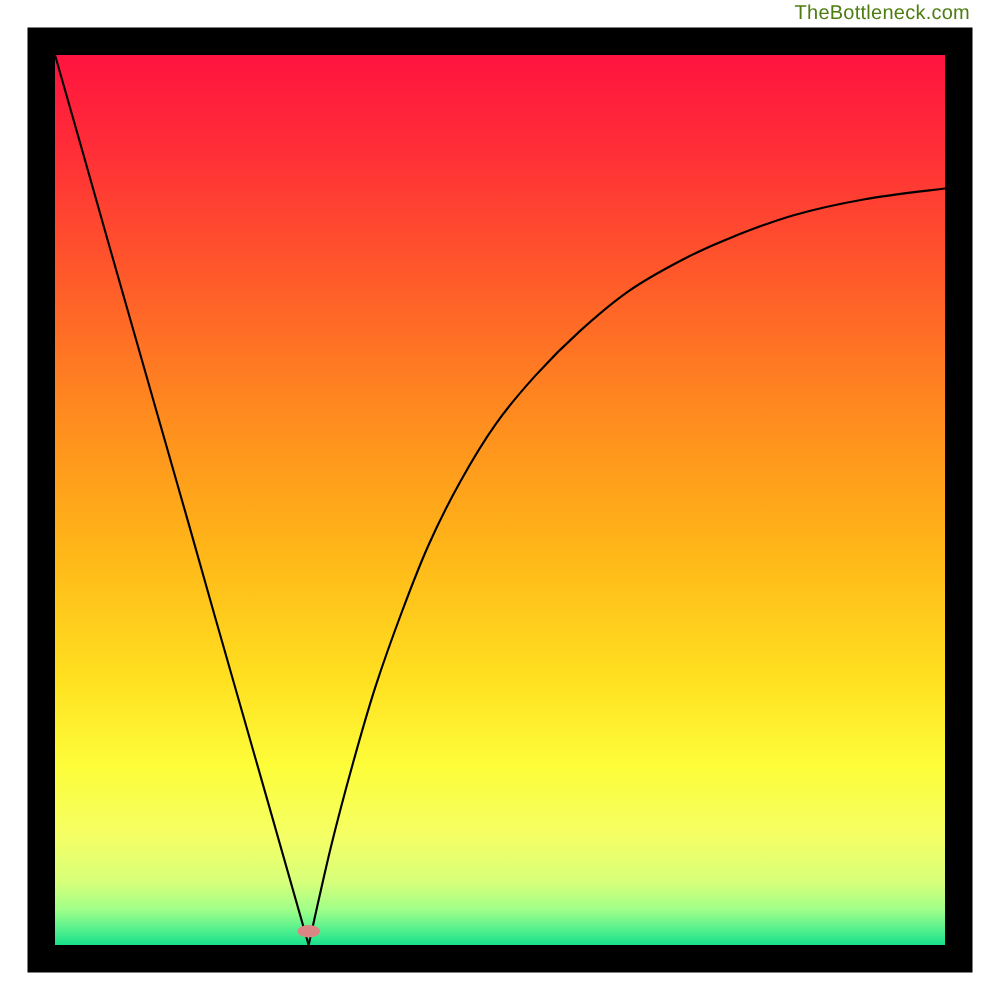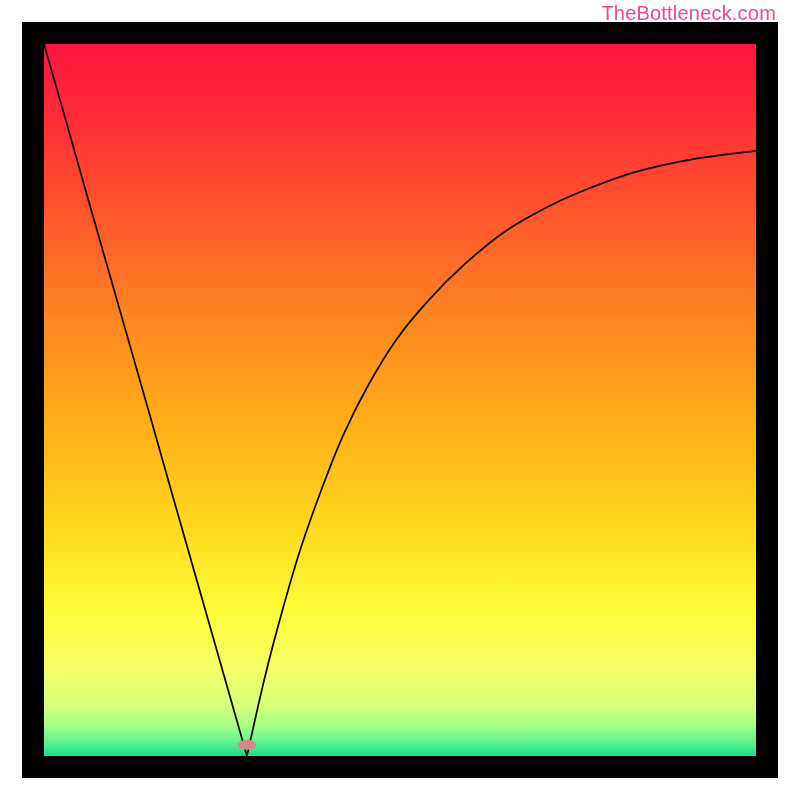--- a/index.html
+++ b/index.html
@@ -29,23 +29,23 @@
   }
   .plot-area svg {
     position: absolute;
     top: 0;
     left: 0;
   }
   .watermark {
     position: absolute;
     top: 2px;
     right: 24px;
-    font-size: 20px;
+    font-size: 16px;
     font-weight: 500;
-    color: #ec4899;
+    color: #4d7c0f;
     letter-spacing: 0.2px;
     z-index: 20;
   }
   .marker {
     position: absolute;
     width: 18px;
     height: 10px;
     background: #db8585;
     border-radius: 50%;
     transform: translate(-50%, -50%);

